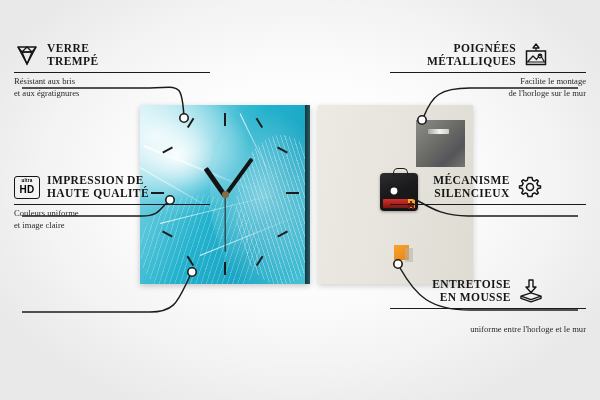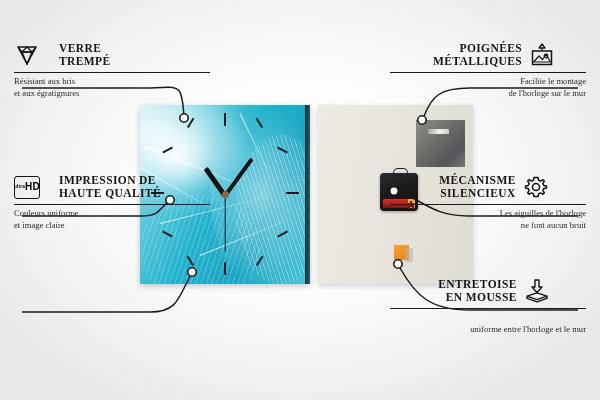--- a/index.html
+++ b/index.html
@@ -225,21 +225,20 @@
   }
   .feature.left .feature-head { justify-content: flex-start; }
   .feature.right .feature-head { justify-content: center; }
   .feature-title {
     font-size: 11.5px;
     font-weight: bold;
     line-height: 1.16;
     letter-spacing: 0.4px;
     color: #161616;
     text-transform: uppercase;
-    margin-left: 12px;
   }
   .feature.right .feature-title { text-align: right; }
   .feature-desc {
     font-size: 8.6px;
     line-height: 1.3;
     color: #2a2a2a;
     padding-top: 3px;
   }
   .feature.right .feature-desc { text-align: right; }
   .feature-rule {
@@ -263,21 +262,21 @@
   #feature-bords    { left: 14px;  top: 278px; }
   #feature-poignees { left: 390px; top: 38px; }
   #feature-mecanisme{ left: 390px; top: 170px; }
   #feature-entretoise{left: 390px; top: 274px; }
 
   .hd-icon-text {
     width: 24px; height: 21px;
     border: 1.7px solid #151515;
     border-radius: 3px;
     display: flex;
-    flex-direction: row;
+    flex-direction: column;
     align-items: center;
     justify-content: center;
     line-height: 1;
     font-family: "Liberation Sans", sans-serif;
   }
   .hd-ultra { font-size: 4.6px; font-weight: bold; letter-spacing: 0.2px; }
   .hd-main  { font-size: 10px; font-weight: bold; letter-spacing: 0.3px; margin-top: 0.5px; }
 </style>
 </head>
 <body>
@@ -425,24 +424,20 @@
         <span>SILENCIEUX</span>
       </div>
       <div class="icon-box">
         <svg width="26" height="24" viewBox="0 0 26 24">
           <path d="M13,2.5 L15,2.5 L15.6,5.2 L17.6,6.1 L19.9,4.7 L21.3,6.1 L19.9,8.4 L20.8,10.4 L23.5,11 L23.5,13 L20.8,13.6 L19.9,15.6 L21.3,17.9 L19.9,19.3 L17.6,17.9 L15.6,18.8 L15,21.5 L13,21.5 L11,21.5 L10.4,18.8 L8.4,17.9 L6.1,19.3 L4.7,17.9 L6.1,15.6 L5.2,13.6 L2.5,13 L2.5,11 L5.2,10.4 L6.1,8.4 L4.7,6.1 L6.1,4.7 L8.4,6.1 L10.4,5.2 L11,2.5 Z" fill="none" stroke="#151515" stroke-width="1.5" stroke-linejoin="round"></path>
           <circle cx="13" cy="12" r="3.5" fill="none" stroke="#151515" stroke-width="1.5"></circle>
         </svg>
       </div>
     </div>
     <div class="feature-rule"></div>
-    <div class="feature-desc">
-      <span>Les aiguilles de l'horloge</span><br>
-      <span>ne font aucun bruit</span>
-    </div>
   </div>
 
   <div class="feature right" id="feature-entretoise">
     <div class="feature-head">
       <div class="feature-title">
         <span>ENTRETOISE</span><br>
         <span>EN MOUSSE</span>
       </div>
       <div class="icon-box">
         <svg width="26" height="26" viewBox="0 0 26 26">

